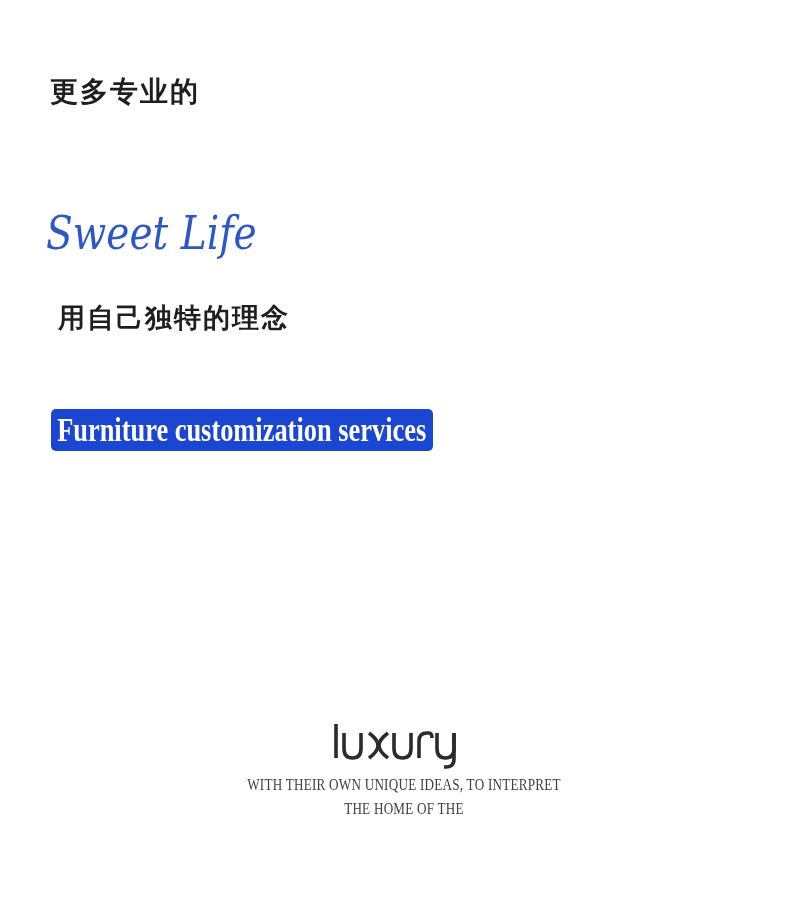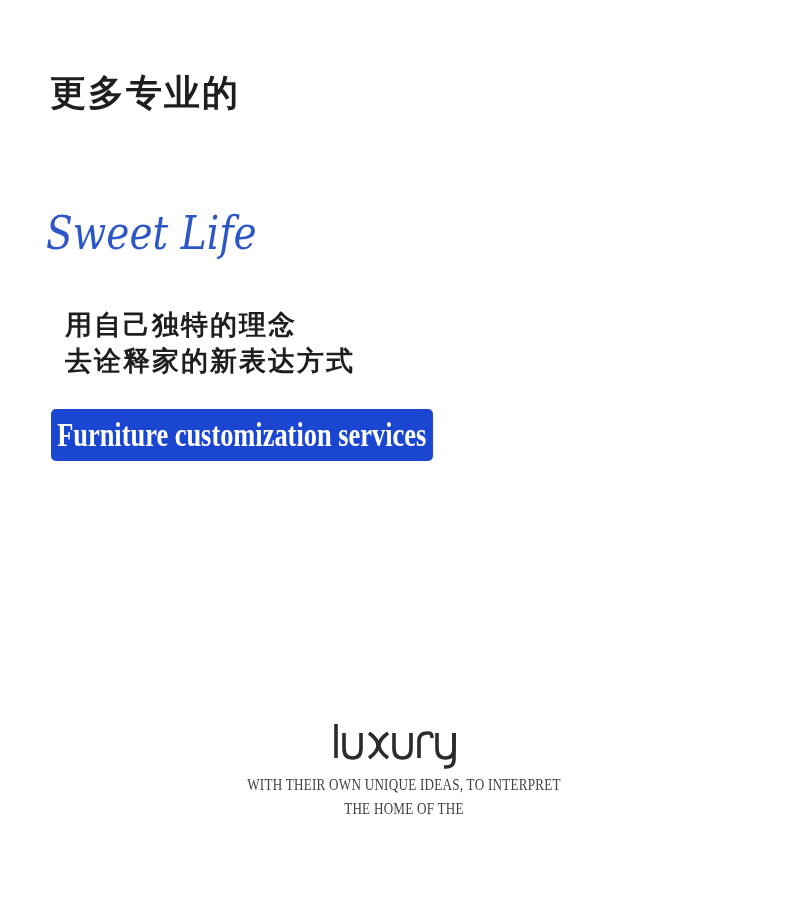--- a/index.html
+++ b/index.html
@@ -15,21 +15,21 @@
     overflow: hidden;
     font-family: "DejaVu Serif", "Liberation Serif", serif;
   }
 
   
   .title {
     position: absolute;
     left: 50px;
     top: 63px;
     margin: 0;
-    font-size: 36px;
+    font-size: 28px;
     line-height: 58px;
     letter-spacing: 2px;
     font-weight: 700;
     color: #1e1e1e;
     font-family: "DejaVu Serif", "Liberation Serif", serif;
   }
   .title-line { display: block; }
 
   
   .script {
@@ -44,36 +44,36 @@
     transform-origin: left center;
     white-space: nowrap;
     font-family: "DejaVu Serif", "Liberation Serif", serif;
   }
 
   
   .subtitle {
     position: absolute;
     left: 50px;
     top: 292px;
-    margin: 15px;
+    margin: 8px;
     font-size: 27px;
     line-height: 36px;
     letter-spacing: 2px;
     font-weight: 700;
     color: #1e1e1e;
   }
   .subtitle-line { display: block; }
 
   
   .banner {
     position: absolute;
     left: 51px;
     top: 409px;
     width: 382px;
-    height: 52px;
+    height: 42px;
     background: #1a46d2;
     border-radius: 5px;
     display: flex;
     align-items: center;
     justify-content: center;
     cursor: pointer;
   }
   .banner-text {
     font-size: 33px;
     font-weight: 700;
@@ -124,21 +124,20 @@
 
   <section>
     <h1 class="title">
       <span class="title-line">更多专业的</span>
     </h1>
 
     <div class="script">Sweet Life</div>
 
     <p class="subtitle">
       <span class="subtitle-line">用自己独特的理念</span>
-      <span class="subtitle-line">去诠释家的新表达方式</span>
     </p>
 
     <div class="banner">
       <span class="banner-text">Furniture customization services</span>
     </div>
   </section>
 
   <footer>
     <svg class="logo" viewBox="0 0 132 48" role="img" aria-label="luxury">
 

